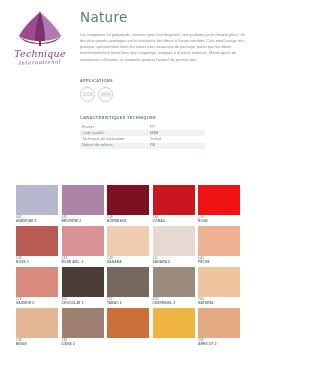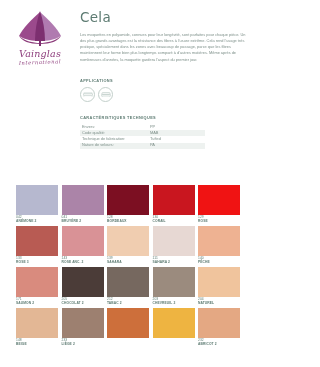--- a/index.html
+++ b/index.html
@@ -170,27 +170,27 @@
     <div class="logo-mark">
       <svg viewBox="0 0 58 38" width="58" height="38" aria-hidden="true">
         <path d="M29 2 C20 10 12 18 8 26 C14 30 22 31 29 31 Z" fill="#9b4a8c"></path>
         <path d="M29 2 C38 10 46 18 50 26 C44 30 36 31 29 31 Z" fill="#b07ab0"></path>
         <path d="M29 1 C26 10 24 20 24 31 L34 31 C34 20 32 10 29 1 Z" fill="#7d2f70"></path>
         <path d="M8 26 C11 31 18 34 29 34 C40 34 47 31 50 26 C44 31 36 33 29 33 C22 33 14 31 8 26 Z" fill="#8e3f7d"></path>
         <rect x="28" y="20" width="2" height="16" fill="#7d2f70"></rect>
       </svg>
     </div>
     <div class="logo-word">
-      <span class="w1">Vainglas</span>
+      <span class="w1">Technique</span>
       <span class="w2">International</span>
     </div>
   </div>
 
   <div class="head-text">
-    <h1 class="title">Cela</h1>
+    <h1 class="title">Nature</h1>
     <p class="body-copy">Les moquettes en polyamide, connues pour leur longévité, sont parfaites pour chaque pièce. Un des plus grands avantages est la résistance des fibres à l'usure extrême. Cela rend l'usage très pratique, spécialement dans les zones avec beaucoup de passage, parce que les fibres maintiennent leur forme bien plus longtemps comparé à d'autres matières. Même après de nombreuses d'années, la moquette gardera l'aspect du premier jour.</p>
   </div>
 </div>
 
 <div class="section applications">
   <div class="section-head">APPLICATIONS</div>
   <div class="app-icons">
     <div class="app-icon">
       <svg viewBox="0 0 12 8" width="10" height="7" aria-hidden="true">
         <rect x="0.6" y="3.2" width="10.8" height="2.1" rx="0.8" fill="none" stroke="#b9c8c2" stroke-width="0.7"></rect>

